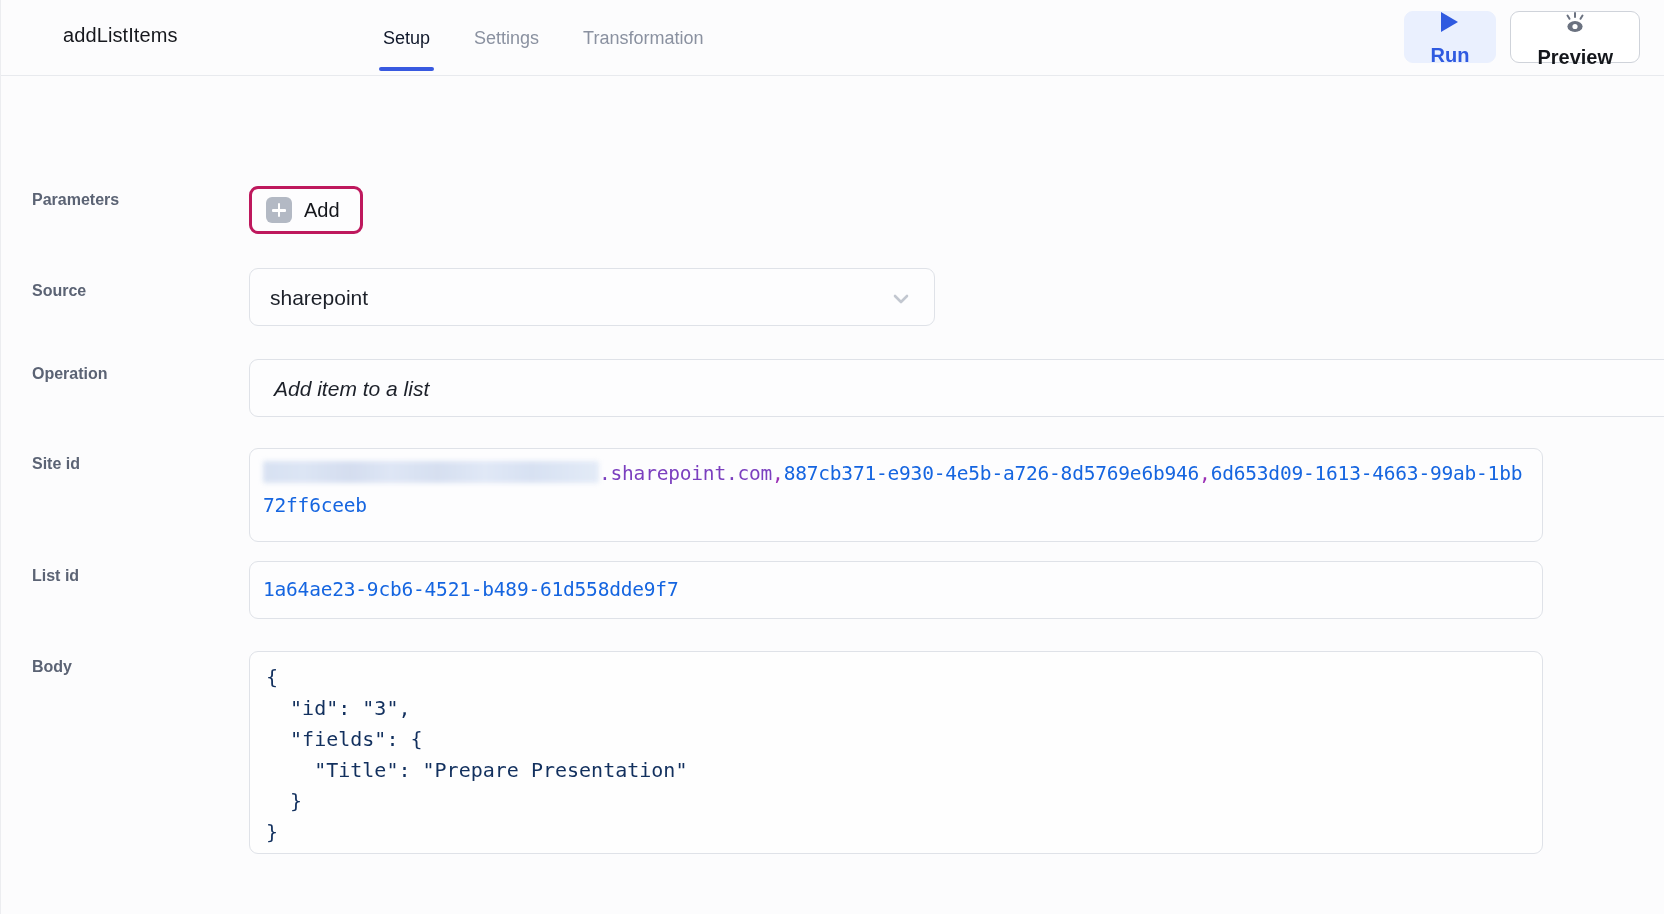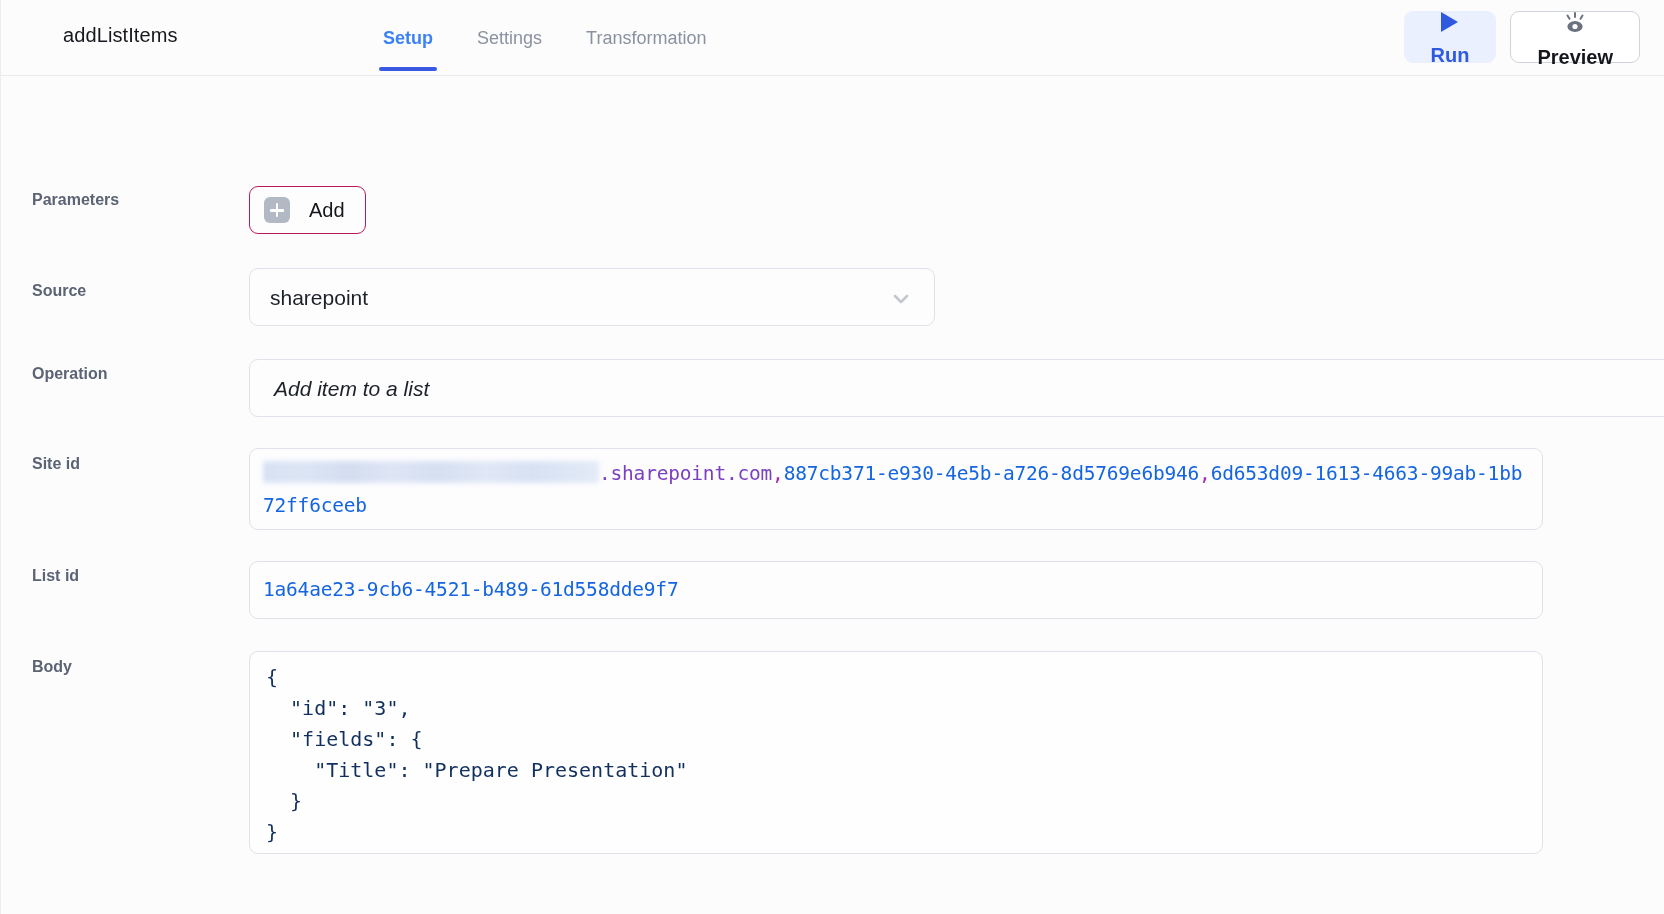--- a/index.html
+++ b/index.html
@@ -45,22 +45,22 @@
   .tab {
     position: relative;
     padding: 28px 22px 0 22px;
     height: 76px;
     font-size: 18px;
     color: #8a91a0;
     cursor: pointer;
     white-space: nowrap;
   }
   .tab.active {
-    color: #3b82f6;
-    font-weight: 700;
+    color: #0f172a;
+    font-weight: 400;
   }
   .tab.active::after {
     content: "";
     position: absolute;
     left: 18px; right: 18px;
     bottom: 5px;
     height: 4px;
     border-radius: 2px;
     background: #3859e0;
   }
@@ -133,24 +133,24 @@
   }
   .chevron svg { display: block; }
 
   
   .add-btn {
     position: absolute;
     left: 248px; top: 110px;
     height: 48px;
     display: flex;
     align-items: center;
-    gap: 19px;
+    gap: 12px;
     padding: 0 20px 0 14px;
     background: #fdfdfe;
-    border: 1px solid #be185d;
+    border: 3px solid #be185d;
     border-radius: 9px;
     cursor: pointer;
   }
   .plus-box {
     width: 26px; height: 26px;
     border-radius: 6px;
     background: #b3b9c4;
     position: relative;
     flex: none;
   }
@@ -266,21 +266,21 @@
       <div class="field-text" style="position:absolute; left:24px; top:17px;">Add item to a list</div>
       <span class="chevron" style="right:22px; top:19px;">
         <svg width="22" height="22" viewBox="0 0 22 22">
           <path d="M5 8 L11 14 L17 8" fill="none" stroke="#c2c7d0" stroke-width="2.6" stroke-linecap="round" stroke-linejoin="round"></path>
         </svg>
       </span>
     </div>
 
     <div class="label" style="top:379px;">Site id</div>
 
-    <div class="field" style="left:248px; top:372px; width:1294px; height:82px;">
+    <div class="field" style="left:248px; top:372px; width:1294px; height:94px;">
       <div class="code" style="position:absolute; left:13px; right:13px; top:9px;"><span class="redacted"></span><span class="tok-purple">.sharepoint.com</span><span class="tok-comma">,</span><span class="tok-blue">887cb371-e930-4e5b-a726-8d5769e6b946</span><span class="tok-comma">,</span><span class="tok-blue">6d653d09-1613-4663-99ab-1bb72ff6ceeb</span></div>
     </div>
 
     <div class="label" style="top:491px;">List id</div>
 
     <div class="field" style="left:248px; top:485px; width:1294px; height:58px;">
       <div class="code tok-blue" style="position:absolute; left:13px; top:12px;">1a64ae23-9cb6-4521-b489-61d558dde9f7</div>
     </div>
 
     <div class="label" style="top:582px;">Body</div>

